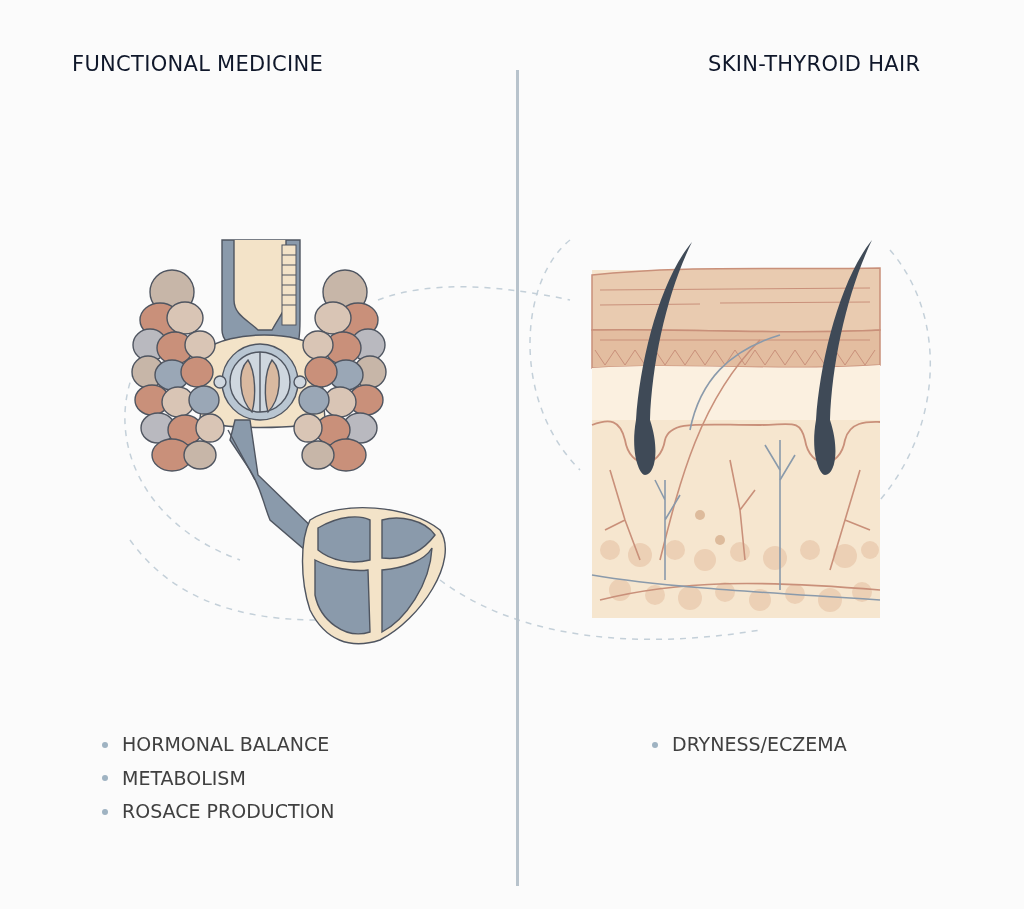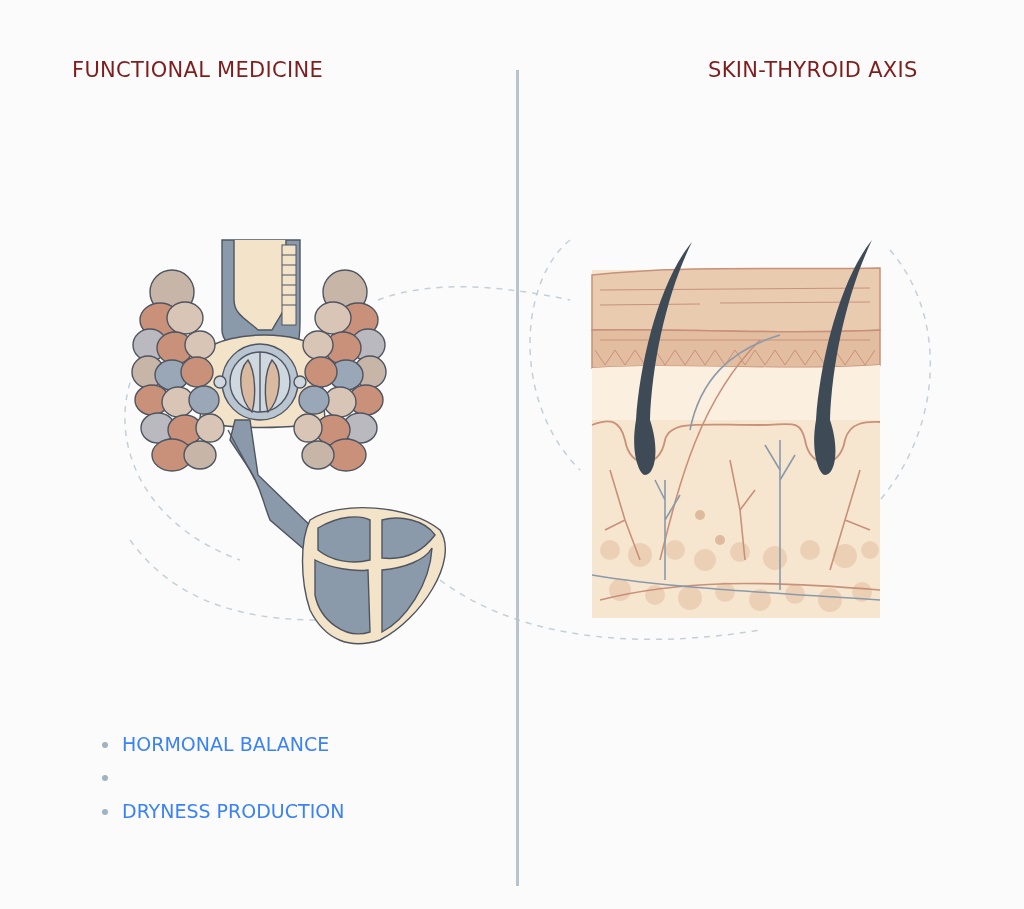--- a/index.html
+++ b/index.html
@@ -6,42 +6,42 @@
     body {
       width: 1024px; height: 909px;
       background: #fbfbfb;
       position: relative;
       overflow: hidden;
       font-family: "DejaVu Sans", "Liberation Sans", sans-serif;
       color: #2d3033;
     }
     .title {
       position: absolute;
-      top: 58px;
+      top: 52px;
       font-size: 21px;
       letter-spacing: 0.3px;
       font-weight: normal;
-      color: #7f1d1d;
+      color: #0f172a;
     }
     #title-left { left: 72px; }
     #title-right { left: 708px; }
     .divider {
       position: absolute;
       left: 516px; top: 70px;
       width: 3px; height: 816px;
       background: #b8c3cc;
     }
     .bg-svg { position: absolute; left: 0; top: 0; }
     .list {
       position: absolute;
       top: 728px;
       margin: 0; padding: 0;
       list-style: none;
       font-size: 19px;
-      color: #3b82f6;
+      color: #404040;
     }
     .list li { height: 33.5px; line-height: 33.5px; display: flex; align-items: center; }
     .bullet {
       display: inline-block; width: 6px; height: 6px; border-radius: 50%;
       background: #9fb3c2; margin-right: 14px;
     }
     #list-left { left: 102px; }
     #list-right { left: 652px; }
   </style>
 </head>
@@ -189,30 +189,35 @@
     <g fill="#ddbb9c">
       <circle cx="700" cy="515" r="5"></circle>
         <circle cx="720" cy="540" r="5"></circle>
     </g>
   </g>
 </svg>
 
 <div class="divider"></div>
 
 <h1 class="title" id="title-left" style="margin:0;">FUNCTIONAL MEDICINE</h1>
-<h1 class="title" id="title-right" style="margin:0;">SKIN-THYROID AXIS</h1>
+<h1 class="title" id="title-right" style="margin:0;">SKIN-THYROID HAIR</h1>
 
 <ul class="list" id="list-left">
   <li>
       <span class="bullet"></span>
       <span>HORMONAL BALANCE</span>
     </li>
   <li>
       <span class="bullet"></span>
-    </li>
-  <li>
-      <span class="bullet"></span>
-      <span>DRYNESS PRODUCTION</span>
+      <span>METABOLISM</span>
+    </li>
+  <li>
+      <span class="bullet"></span>
+      <span>ROSACE PRODUCTION</span>
     </li>
 </ul>
 
 <ul class="list" id="list-right">
+  <li>
+      <span class="bullet"></span>
+      <span>DRYNESS/ECZEMA</span>
+    </li>
 </ul>
 
 </body></html>

